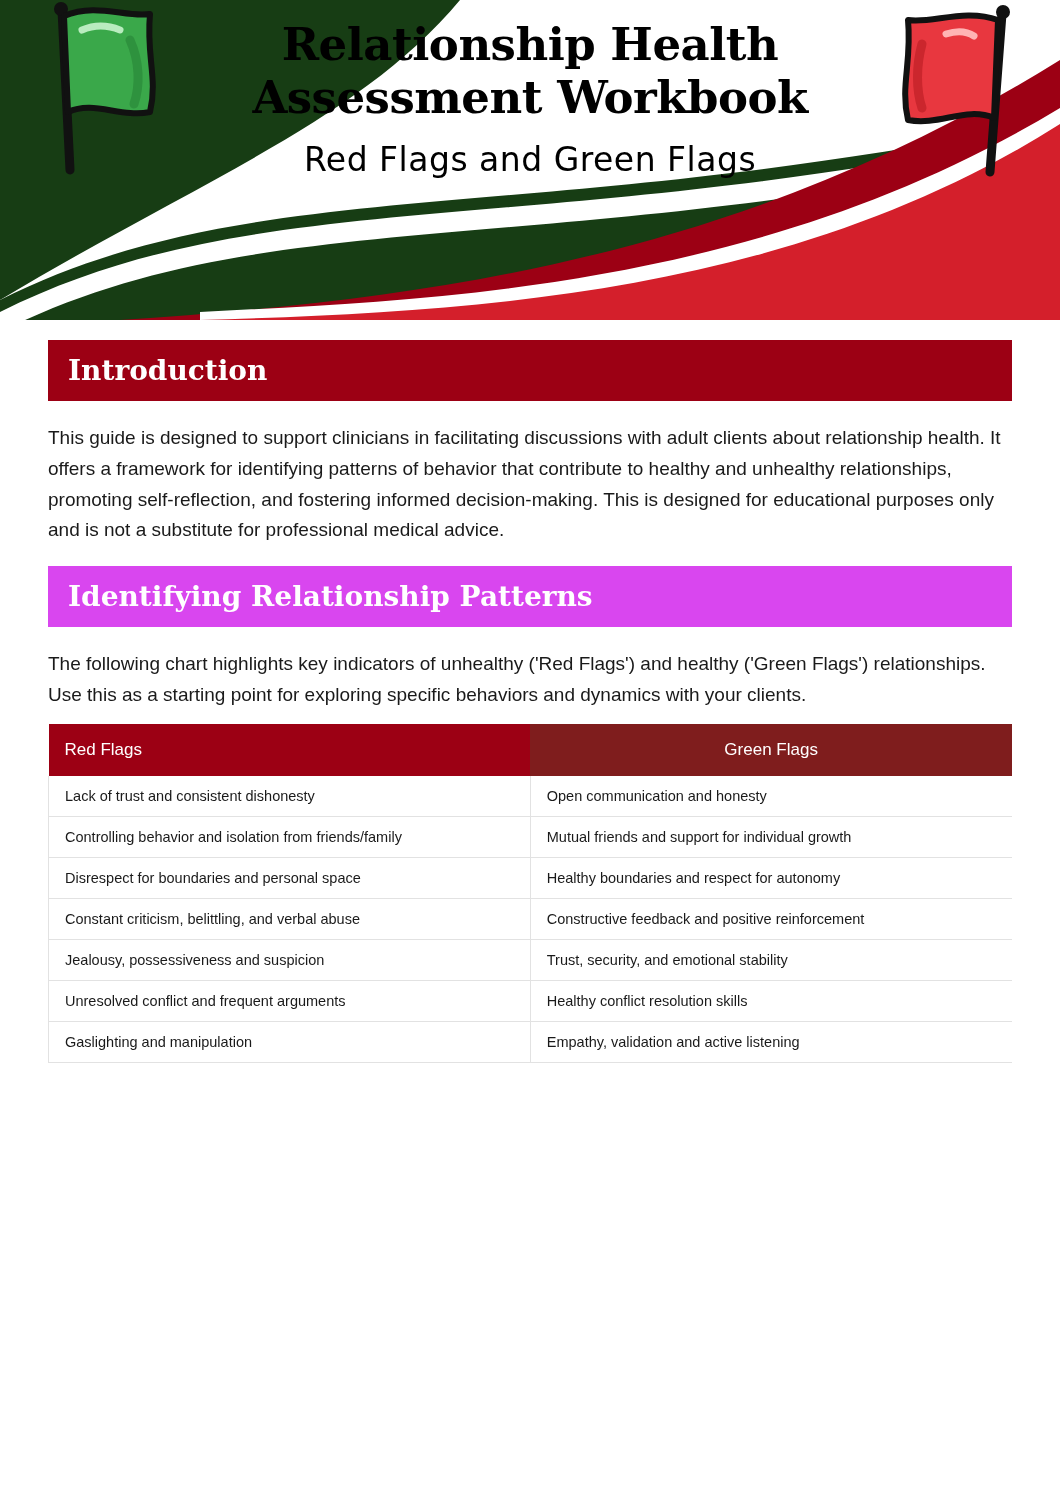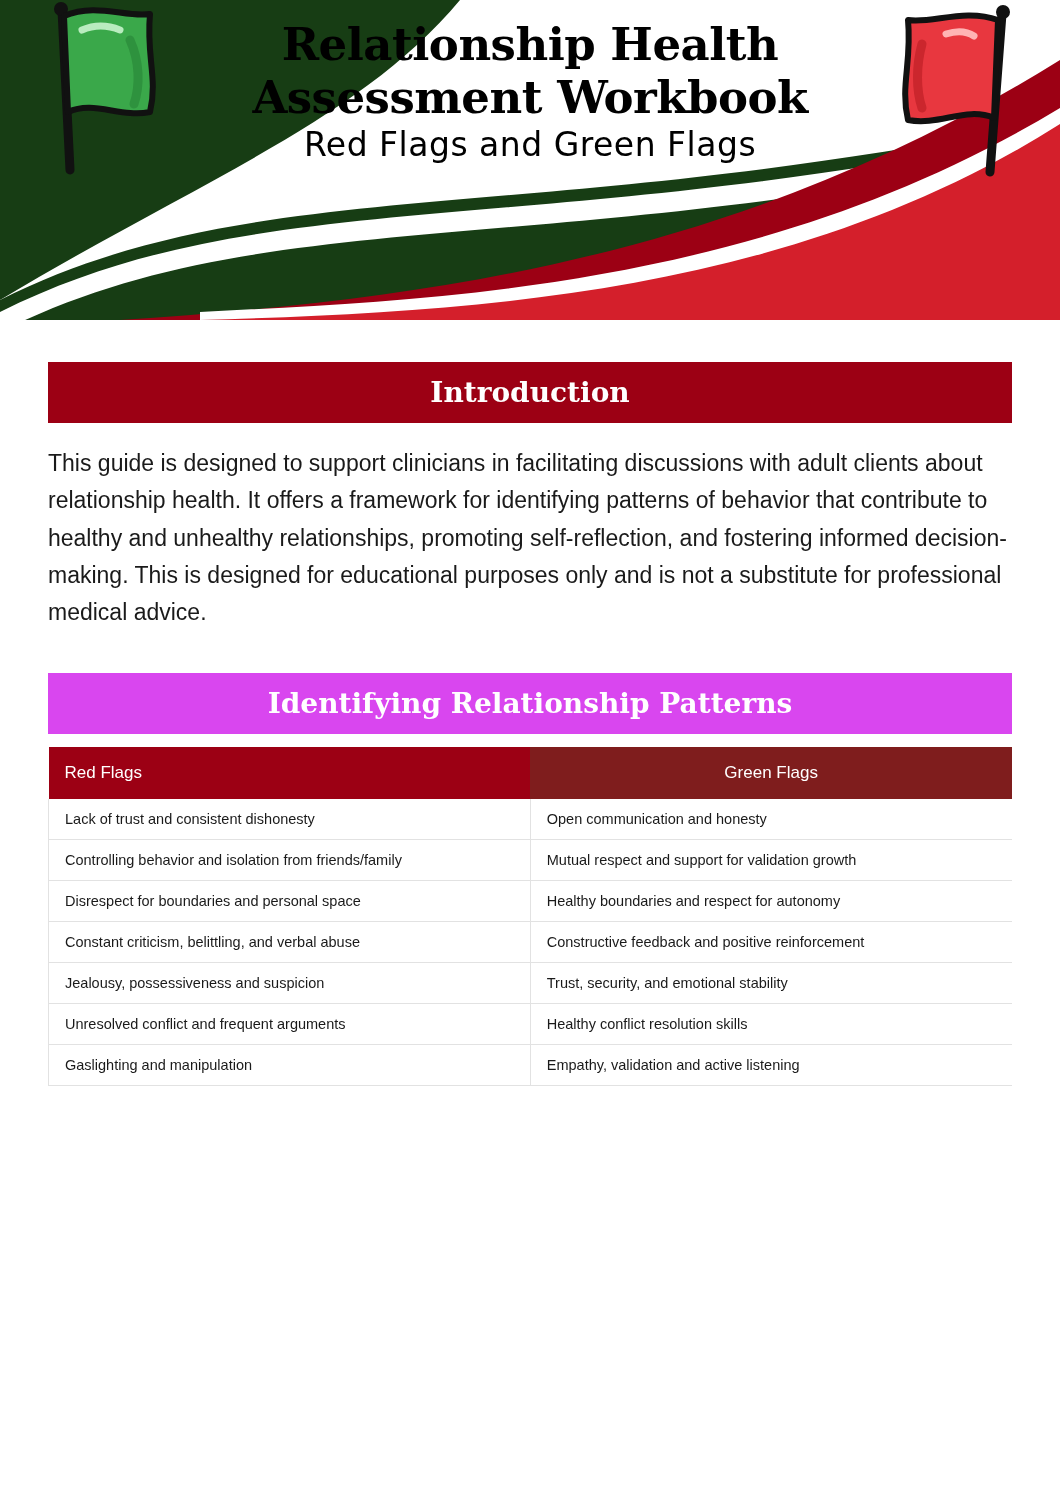--- a/index.html
+++ b/index.html
@@ -44,46 +44,45 @@
     line-height: 1.18;
     color: #000000;
     letter-spacing: -0.5px;
     margin: 0;
     padding: 0 150px;
   }
   .subtitle {
     font-family: "DejaVu Sans", sans-serif;
     font-size: 33px;
     color: #000000;
-    margin-top: 1px;
+    margin-top: 16px;
     letter-spacing: 0.5px;
   }
 
   
   .content {
     padding: 0 48px;
     box-sizing: border-box;
     width: 1060px;
   }
 
   .section-bar {
-    margin-top: 42px;
+    margin-top: 20px;
     padding: 14px 20px;
     color: #ffffff;
     font-family: "DejaVu Serif", serif;
     font-weight: bold;
     font-size: 28px;
-    text-align: center;
   }
   .section-bar.red { background: #9c0014; }
   .section-bar.green { background: #d946ef; }
 
   .paragraph {
     margin-top: 22px;
-    font-size: 23px;
+    font-size: 19px;
     line-height: 1.62;
     color: #1a1a1a;
   }
 
   
   table.flags {
     margin-top: 13px;
     width: 100%;
     border-collapse: collapse;
     table-layout: fixed;
@@ -146,36 +145,37 @@
     <div class="subtitle">Red Flags and Green Flags</div>
   </div>
 </div>
 
 <div class="content">
 
   <div class="section-bar red">Introduction</div>
   <div class="paragraph">This guide is designed to support clinicians in facilitating discussions with adult clients about relationship health. It offers a framework for identifying patterns of behavior that contribute to healthy and unhealthy relationships, promoting self-reflection, and fostering informed decision-making. This is designed for educational purposes only and is not a substitute for professional medical advice.</div>
 
   <div class="section-bar green">Identifying Relationship Patterns</div>
+  <div class="paragraph">The following chart highlights key indicators of unhealthy ('Red Flags') and healthy ('Green Flags') relationships. Use this as a starting point for exploring specific behaviors and dynamics with your clients.</div>
 
   <table class="flags">
     <thead>
       <tr>
         <th class="red">Red Flags</th>
         <th class="green">Green Flags</th>
       </tr>
     </thead>
     <tbody>
       <tr>
         <td>Lack of trust and consistent dishonesty</td>
         <td>Open communication and honesty</td>
       </tr>
       <tr>
         <td>Controlling behavior and isolation from friends/family</td>
-        <td>Mutual respect and support for validation growth</td>
+        <td>Mutual friends and support for individual growth</td>
       </tr>
       <tr>
         <td>Disrespect for boundaries and personal space</td>
         <td>Healthy boundaries and respect for autonomy</td>
       </tr>
       <tr>
         <td>Constant criticism, belittling, and verbal abuse</td>
         <td>Constructive feedback and positive reinforcement</td>
       </tr>
       <tr>

